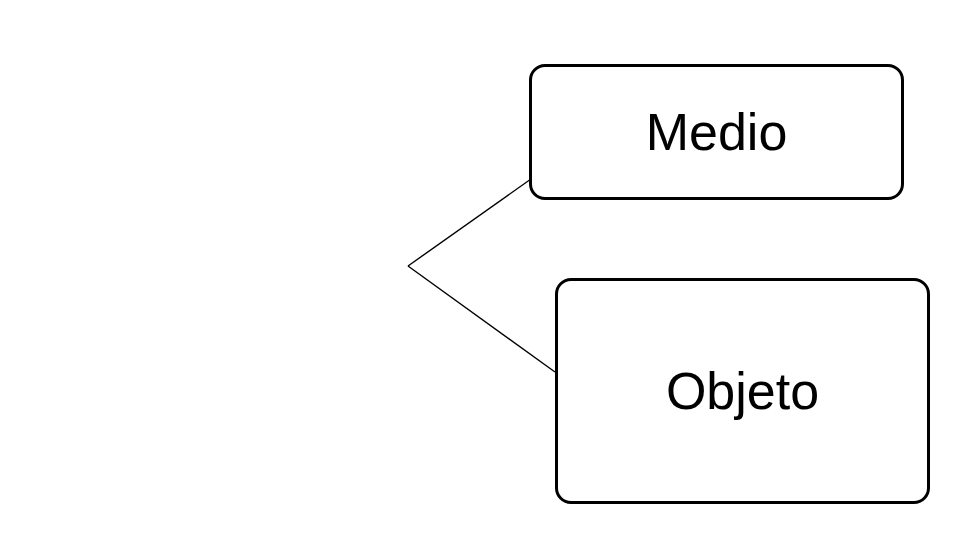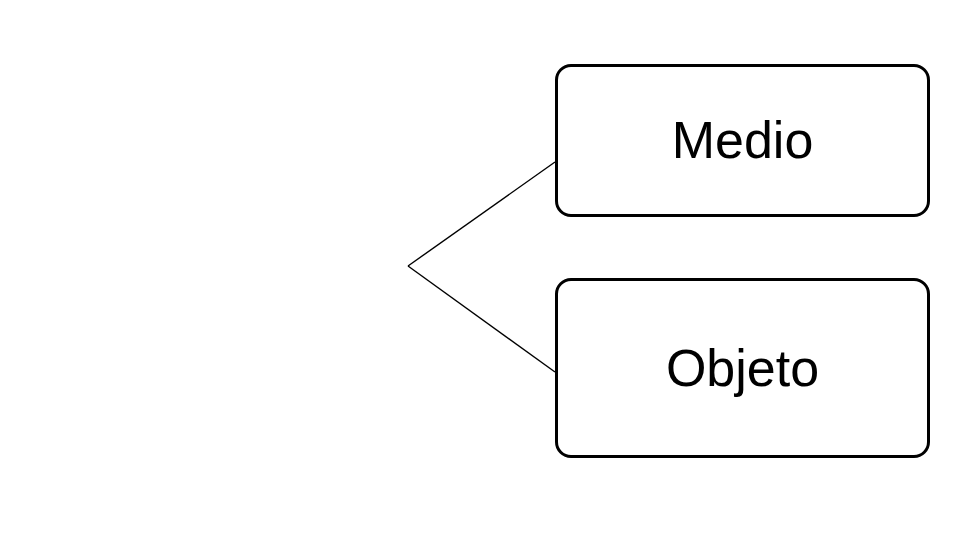--- a/index.html
+++ b/index.html
@@ -44,32 +44,32 @@
   #node-root {
     left: 31px;
     top: 172px;
     width: 379px;
     height: 189px;
     font-size: 50px;
     font-weight: bold;
     letter-spacing: -0.5px;
   }
   #node-medio {
-    left: 555px;
+    left: 529px;
     top: 64px;
     width: 375px;
-    height: 153px;
+    height: 136px;
     font-size: 52px;
     font-weight: normal;
   }
   #node-objeto {
     left: 555px;
     top: 278px;
     width: 375px;
-    height: 180px;
+    height: 226px;
     font-size: 52px;
     font-weight: normal;
   }
 </style>
 </head>
 <body>
 
 <div id="canvas">
 
   <svg class="connectors" width="960" height="540" viewBox="0 0 960 540">

